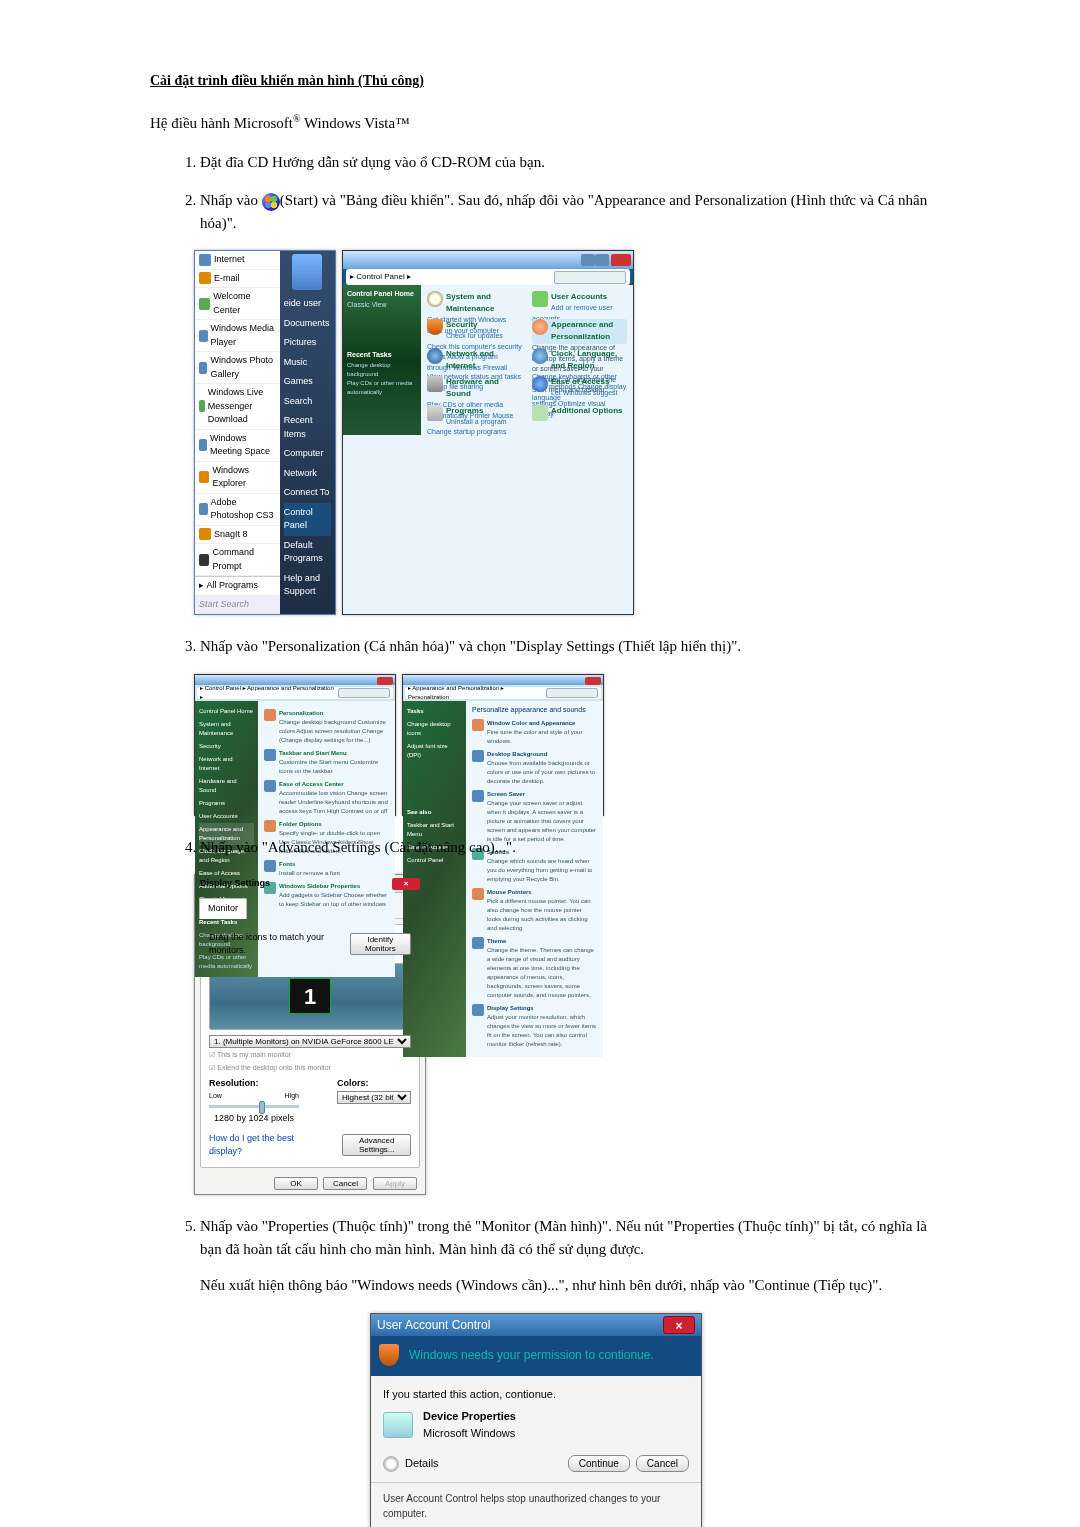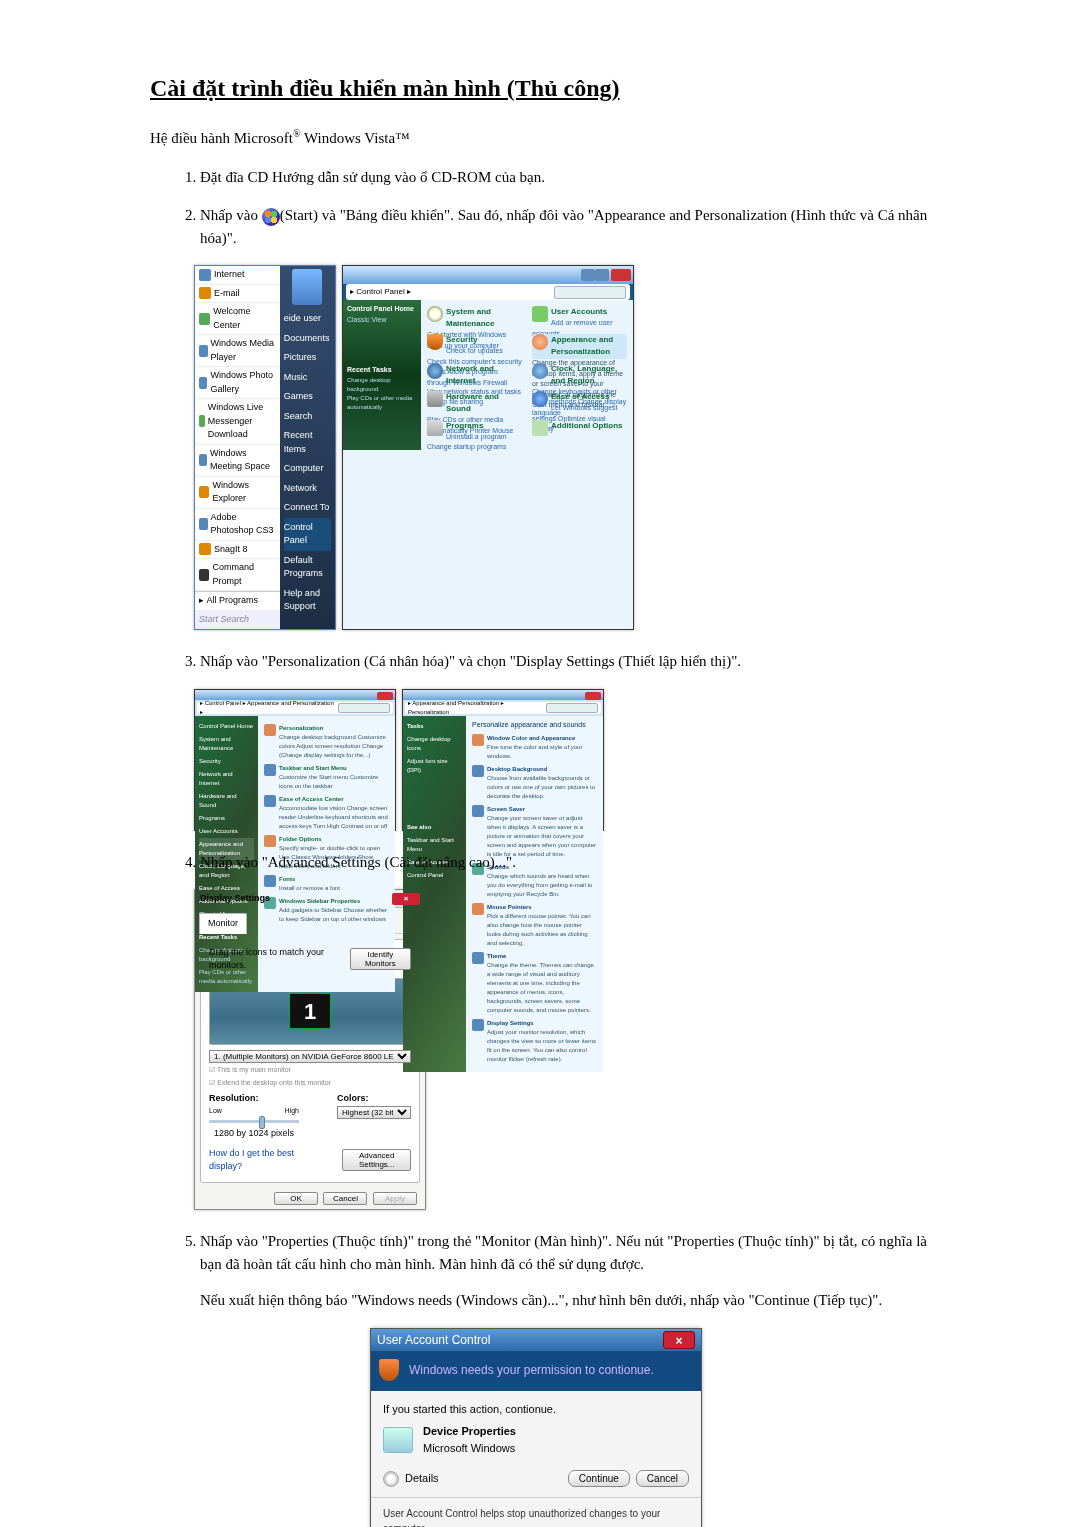--- a/index.html
+++ b/index.html
@@ -5,21 +5,21 @@
   body {
     margin: 0;
     padding: 70px 150px;
     font-family: "Times New Roman", serif;
     font-size: 15px;
     color: #000;
     background: #fff;
     line-height: 1.5;
   }
   h1 {
-    font-size: 24px;
+    font-size: 14px;
     font-weight: bold;
     text-decoration: underline;
     margin: 0 0 20px 0;
   }
   .super { font-size: 10px; vertical-align: super; }
   ol {
     padding-left: 50px;
     margin: 16px 0;
   }
   ol li {
@@ -140,21 +140,21 @@
     width: 330px;
     border: 1px solid #555;
     font-family: "Segoe UI", sans-serif;
     font-size: 11px;
     background: #f4f4f4;
     box-shadow: 0 0 4px rgba(0,0,0,.3);
     margin-left: 220px;
   }
   .uac .hdr { height:22px; background:linear-gradient(#5b9bd5,#2e6aaa); color:#fff; display:flex;align-items:center;padding:0 6px; font-size:12px;}
   .uac .hdr .x{margin-left:auto;width:30px;height:16px;background:#c23;border:1px solid #900;border-radius:3px;color:#fff;text-align:center;font-weight:bold;}
-  .uac .msg { background:#144a82;color:#c4b5fd;padding:10px 10px 12px 38px; position:relative; font-size:12px;}
+  .uac .msg { background:#144a82;color:#14b8a6;padding:10px 10px 12px 38px; position:relative; font-size:12px;}
   .uac .msg::before{content:"";position:absolute;left:8px;top:8px;width:20px;height:22px;background:linear-gradient(#f84,#b50);border-radius:3px 3px 50% 50%;}
   .uac .body { padding:10px 12px; }
   .uac .prog { display:flex; gap:10px; margin:6px 0 14px; align-items:center;}
   .uac .prog .i{width:28px;height:24px;background:linear-gradient(#cfe,#9cd);border:1px solid #8bc;border-radius:3px;}
   .uac .det { display:flex; align-items:center; gap:6px; }
   .uac .det .arrow{width:14px;height:14px;border-radius:50%;background:radial-gradient(circle,#fff 40%,#ccc 60%);border:1px solid #aaa;}
   .uac .det .sp{flex:1;}
   .uac button{font-size:10px;padding:2px 10px;border:1px solid #888;background:linear-gradient(#fff,#ddd);border-radius:7px;}
   .uac .foot { border-top:1px solid #ccc; padding:8px 12px; font-size:10px; color:#333;}
 </style>

